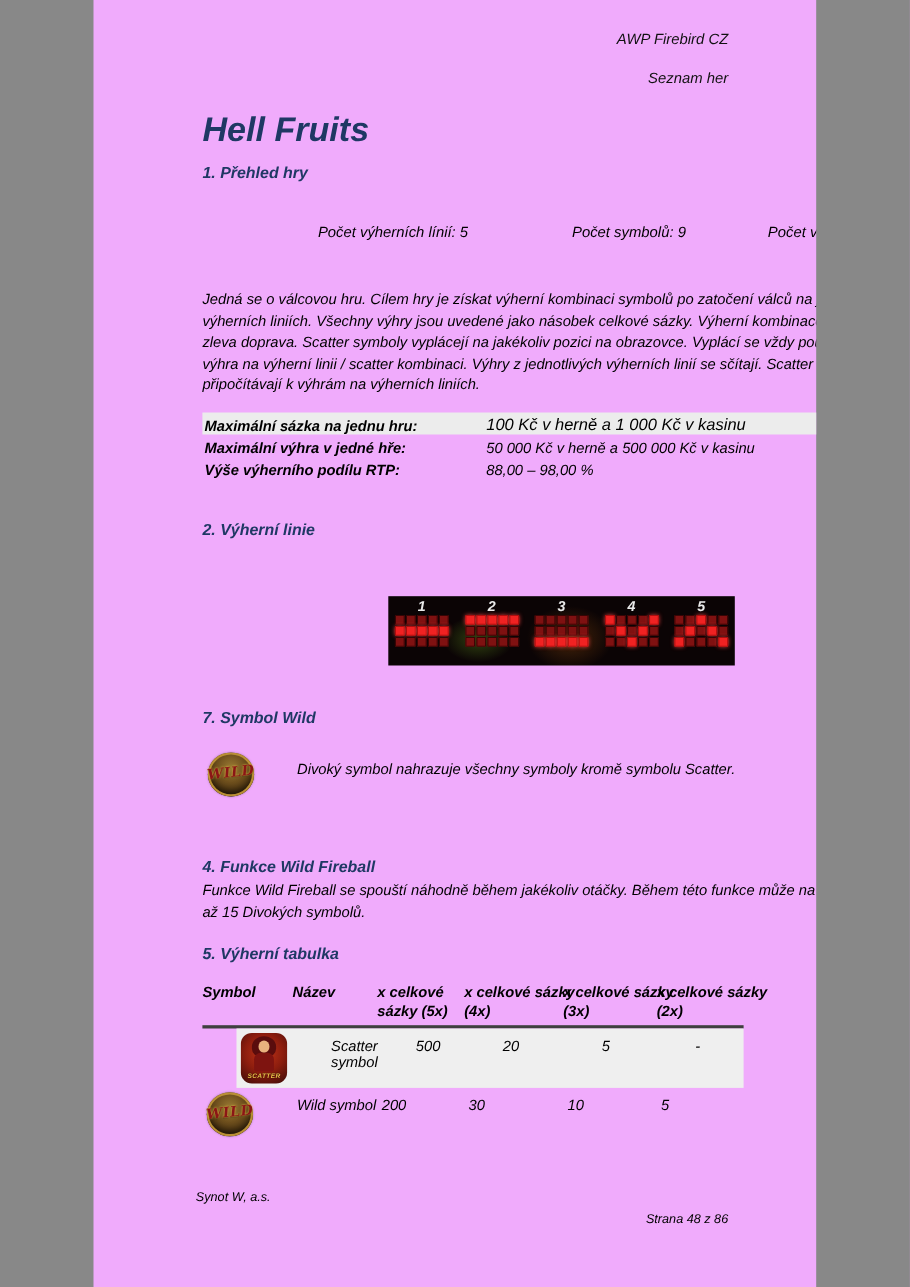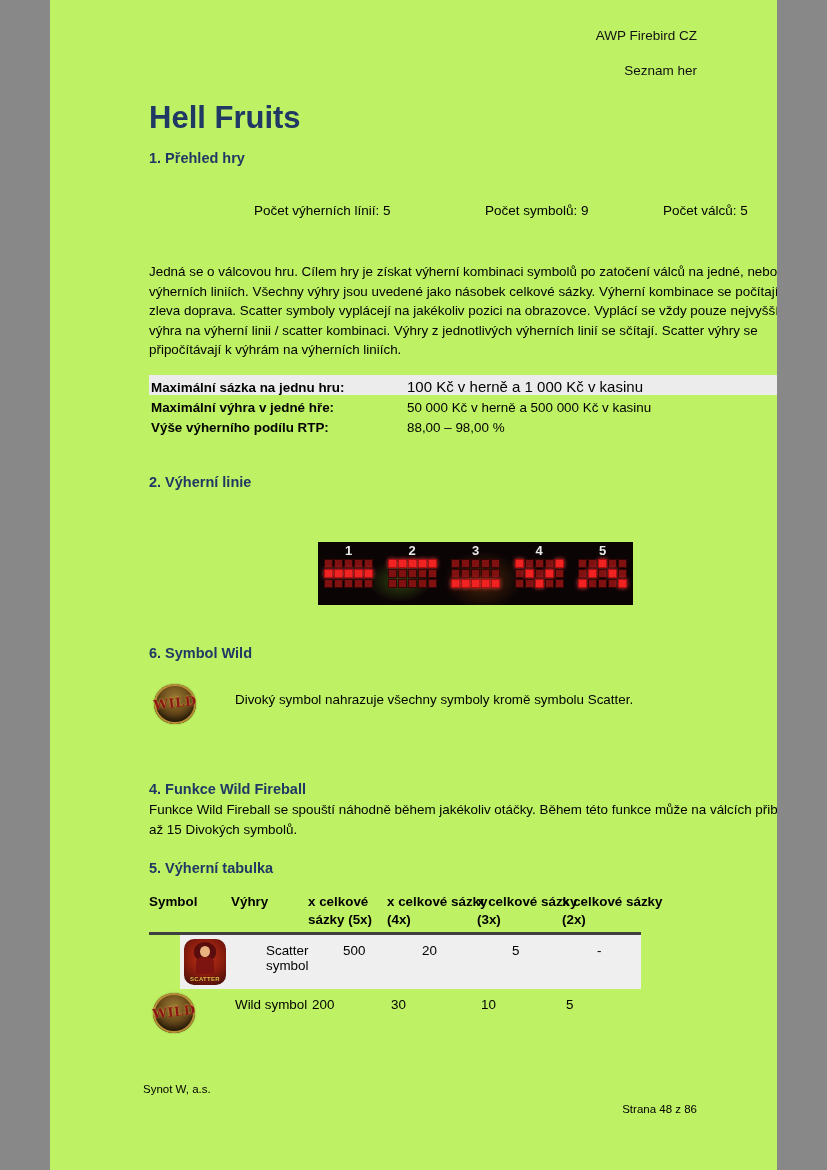--- a/index.html
+++ b/index.html
@@ -1,19 +1,19 @@
 <!DOCTYPE html>
 <html><head>
 <meta charset="utf-8">
 <style>
   html,body { margin:0; padding:0; background:#888; }
   .page {
-    position:relative; width:727px; height:1170px; margin:0 auto;
-    background:#bef264; overflow:hidden;
-    font-family:"Liberation Sans", sans-serif; color:#000;
+    position:relative; width:657px; height:1170px; margin:0 auto;
+    background:#f0abfc; overflow:hidden;
+    font-family:"Liberation Sans", sans-serif; color:#000;font-style:italic;
   }
   .doc-header-line { position:absolute; right:80px; font-size:13.5px; color:#111; }
   .title { position:absolute; left:99px; top:100px; font-size:31px; font-weight:bold; }
   .sec-heading { position:absolute; left:99px; font-size:14.5px; font-weight:bold; }
   .stats-row { position:absolute; left:99px; top:203px; width:660px; height:20px; }
   .stat { position:absolute; top:0; font-size:13.5px; white-space:nowrap; }
   .body-para { position:absolute; left:99px; width:657px; font-size:13.4px; line-height:19.6px; }
 
   .info-table { position:absolute; left:99px; top:375px; width:650px; }
   .info-row { display:flex; align-items:flex-end; min-height:20px; }
@@ -196,36 +196,36 @@
           <div class="wl-cell" style="background: rgb(127, 17, 17);"></div>
           <div class="wl-cell bright" style="background: rgb(240, 34, 34);"></div>
           <div class="wl-cell" style="background: rgb(127, 17, 17);"></div>
           <div class="wl-cell" style="background: rgb(127, 17, 17);"></div>
           <div class="wl-cell" style="background: rgb(127, 17, 17);"></div>
           <div class="wl-cell bright" style="background: rgb(240, 34, 34);"></div>
         </div>
       </div>
     </div>
 
-  <div class="sec-heading" style="top: 645px; color: rgb(31, 56, 100);">6. Symbol Wild</div>
+  <div class="sec-heading" style="top: 645px; color: rgb(31, 56, 100);">7. Symbol Wild</div>
   <div class="wild-anchor">
       <div class="wild-orb">
         <span class="wild-word">WILD</span>
       </div>
     </div>
   <div class="body-para" style="top:690px; left:185px; width:560px;">Divoký symbol nahrazuje všechny symboly kromě symbolu Scatter.</div>
 
   <div class="sec-heading" style="top: 781px; color: rgb(31, 56, 100);">4. Funkce Wild Fireball</div>
   <div class="body-para" style="top:800px">Funkce Wild Fireball se spouští náhodně během jakékoliv otáčky. Během této funkce může na válcích přibýt 1 až 15 Divokých symbolů.</div>
 
   <div class="sec-heading" style="top: 860px; color: rgb(31, 56, 100);">5. Výherní tabulka</div>
   <div class="paytable">
       <div class="pt-header" style="border-bottom-color: rgb(63, 63, 63);">
         <span class="pt-h c0">Symbol</span>
-        <span class="pt-h c1">Výhry</span>
+        <span class="pt-h c1">Název</span>
         <span class="pt-h c2">x celkové
 sázky (5x)</span>
         <span class="pt-h c3">x celkové sázky
 (4x)</span>
         <span class="pt-h c4">x celkové sázky
 (3x)</span>
         <span class="pt-h c5">x celkové sázky
 (2x)</span>
       </div>
       <div class="pt-row gray" style="background: rgb(239, 239, 239); margin-left: 31px;">

